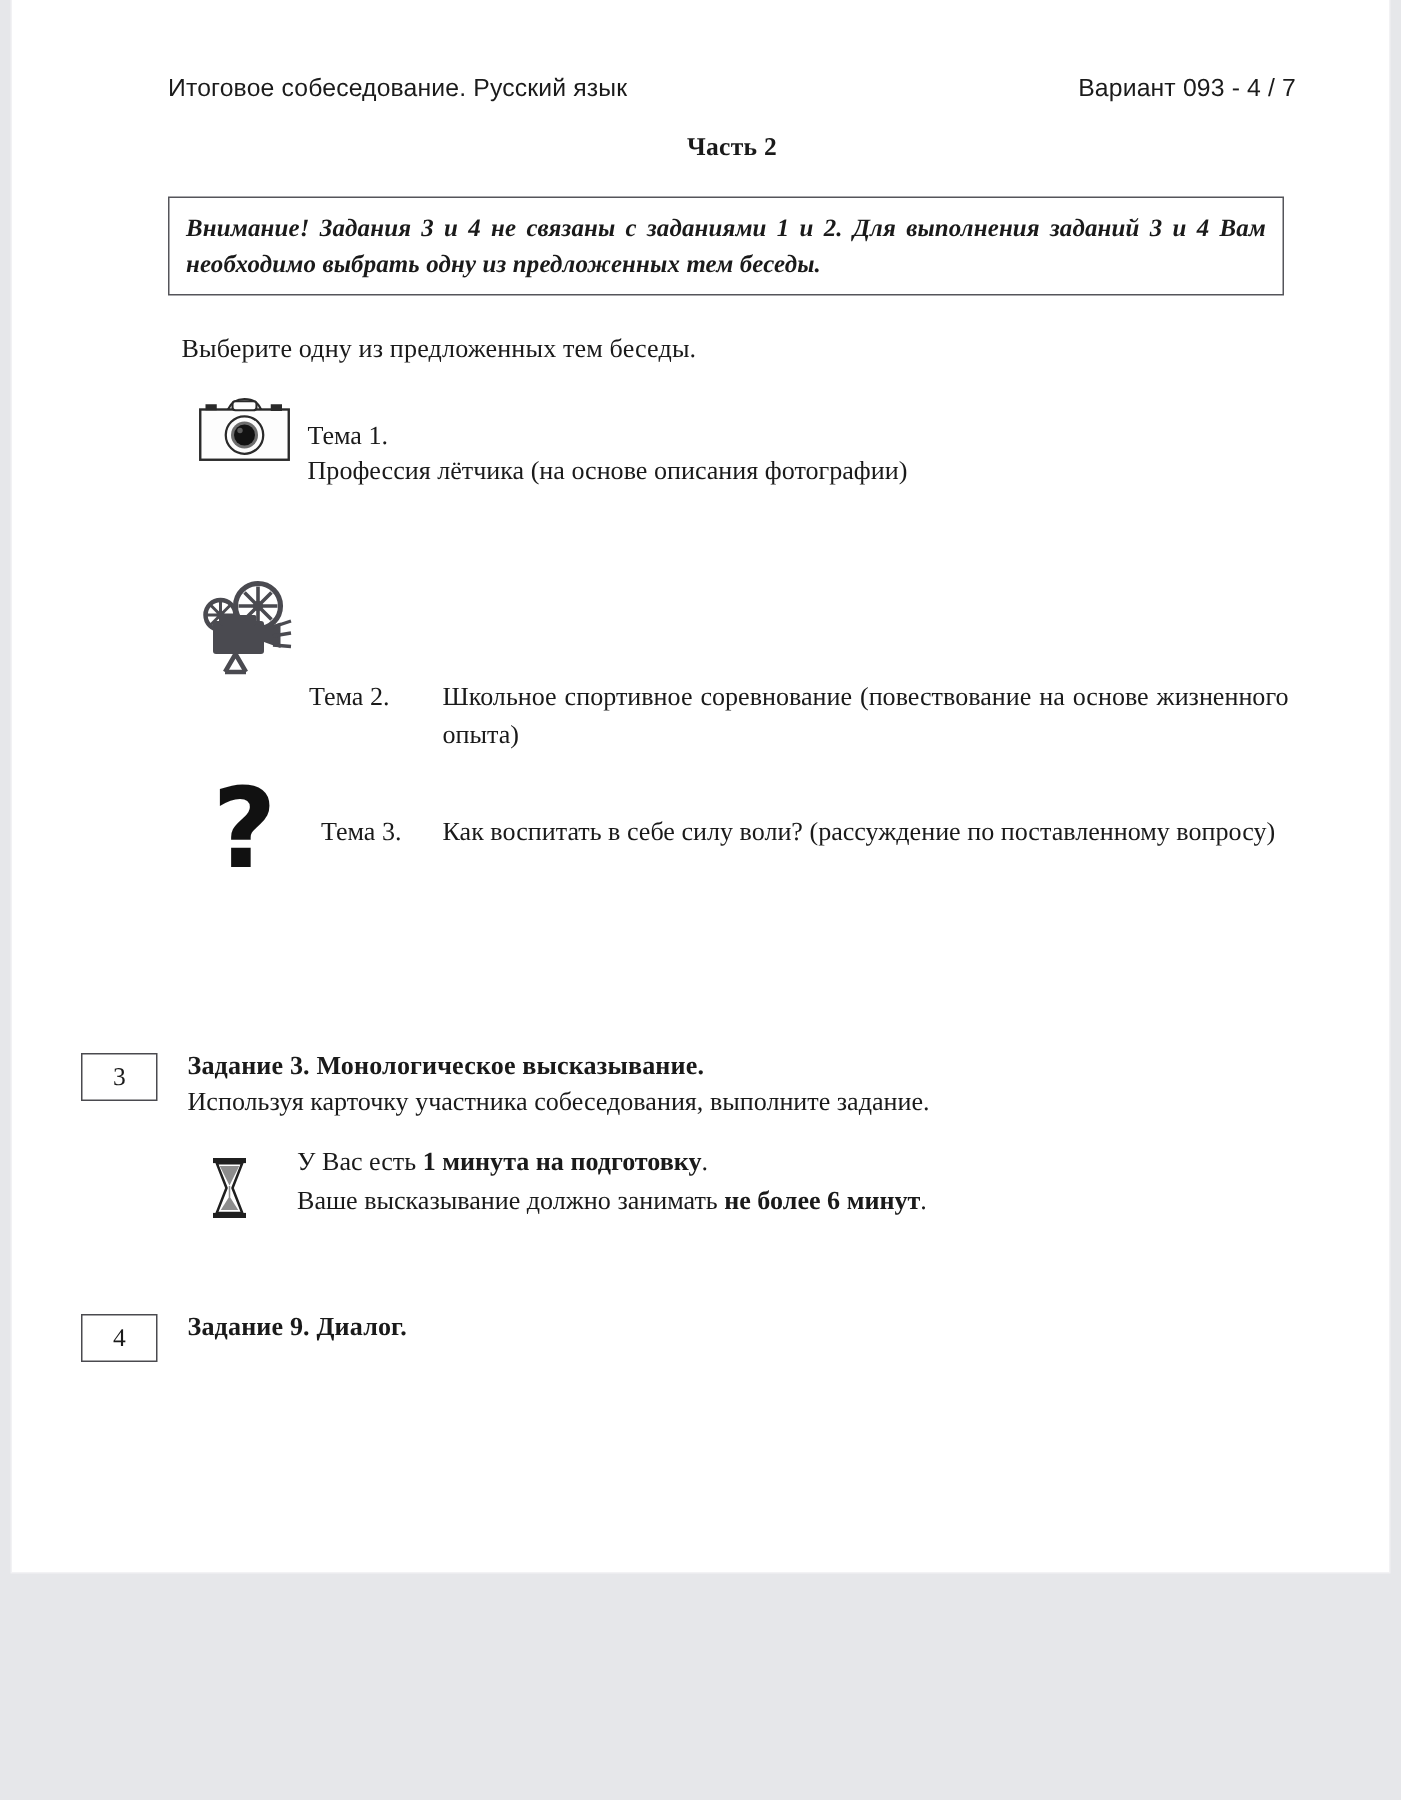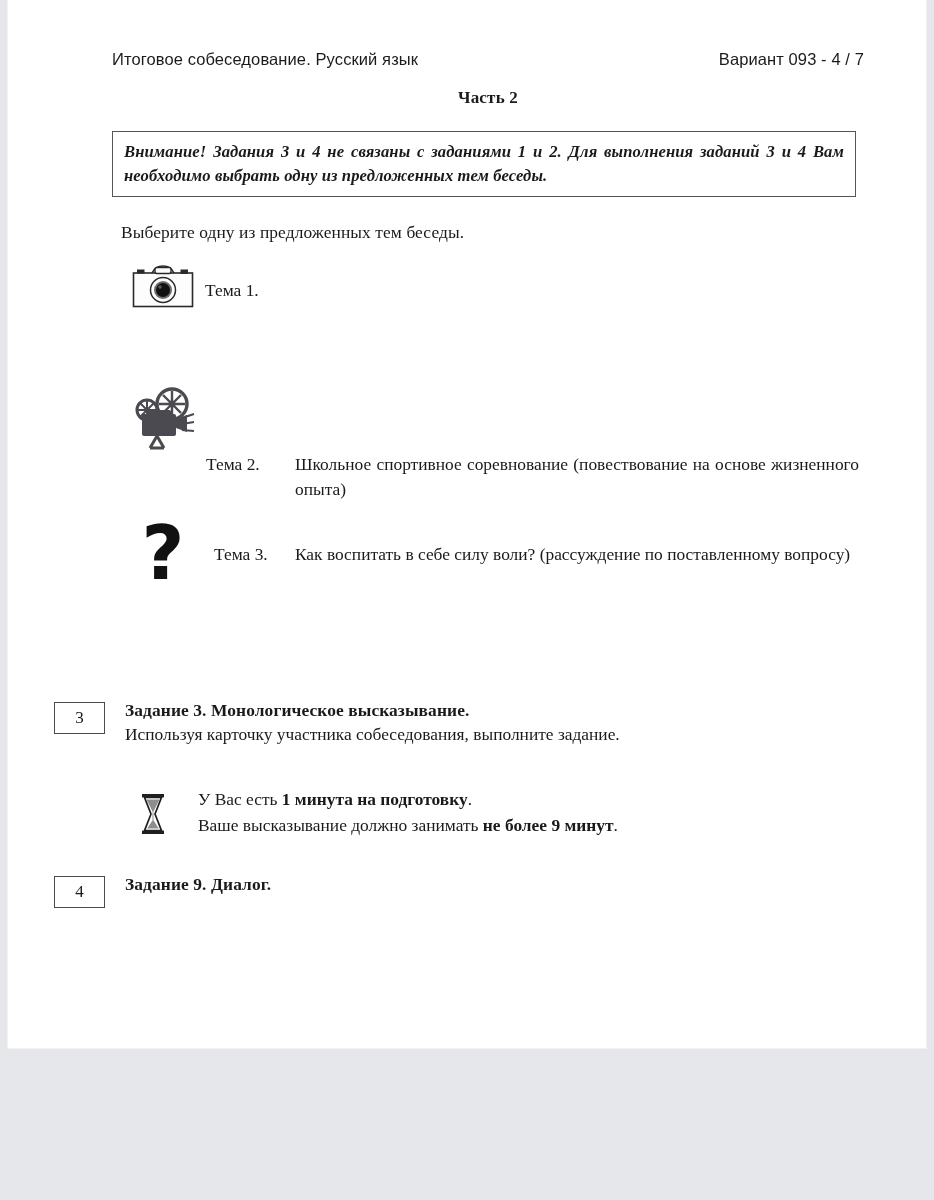--- a/index.html
+++ b/index.html
@@ -196,22 +196,22 @@
   .task-para {
     font-size: 17.4px;
     line-height: 1.44;
     margin: 0;
     text-align: justify;
     text-align-last: left;
   }
 
   .timing {
     display: flex;
-    align-items: center;
-    margin-top: 39px;
+    align-items: flex-end;
+    margin-top: 14px;
     margin-left: 15px;
   }
   .timing-icon {
     flex: 0 0 auto;
     width: 58px;
     padding-top: 4px;
   }
   .timing-lines {
     flex: 1 1 auto;
   }
@@ -254,20 +254,21 @@
             <rect x="5" y="7.5" width="7.5" height="4" fill="#2a2a2a"></rect>
             <rect x="48.5" y="7.5" width="7.5" height="4.5" fill="#2a2a2a"></rect>
             <circle cx="31" cy="28" r="12.5" fill="none" stroke="#2a2a2a" stroke-width="1.5"></circle>
             <circle cx="31" cy="28" r="9" fill="#6d6d6d"></circle>
             <circle cx="31" cy="28" r="7" fill="#121212"></circle>
             <circle cx="28" cy="25" r="1.8" fill="#5a5a5a"></circle>
           </svg>
         </div>
         <div class="theme-body">
           <span class="theme-label">Тема 1.</span>
+          <p class="theme-text">Профессия лётчика (на основе описания фотографии)</p>
         </div>
       </div>
 
       <div class="theme-row theme-2">
         <div class="theme-icon">
           <svg class="icon-projector" viewBox="0 0 66 64" aria-hidden="true">
             <g fill="#4a4a50">
               <circle cx="42" cy="18" r="15" fill="none" stroke="#4a4a50" stroke-width="3.4"></circle>
               <circle cx="42" cy="18" r="3.4"></circle>
               <path d="M42 5 L42 31 M29 18 L55 18 M33 9 L51 27 M51 9 L33 27" stroke="#4a4a50" stroke-width="2.4"></path>
@@ -312,21 +313,21 @@
               <rect x="2" y="1" width="22" height="3.4" fill="#1f1f1f"></rect>
               <rect x="2" y="37.6" width="22" height="3.4" fill="#1f1f1f"></rect>
               <path d="M4.5 4.4 L21.5 4.4 L15 21 L21.5 37.6 L4.5 37.6 L11 21 Z" fill="#ffffff" stroke="#1f1f1f" stroke-width="1.7" stroke-linejoin="round"></path>
               <path d="M6.5 6.4 L19.5 6.4 L13 19.4 Z" fill="#8d8d8d"></path>
               <path d="M7.2 35.6 L18.8 35.6 L13 26.5 Z" fill="#8d8d8d"></path>
               <line x1="13" y1="19.6" x2="13" y2="27" stroke="#8d8d8d" stroke-width="1"></line>
             </svg>
           </div>
           <div class="timing-lines">
             <p><span>У Вас есть </span><strong>1 минута на подготовку</strong><span>.</span></p>
-            <p><span>Ваше высказывание должно занимать </span><strong>не более 9 минут</strong><span>.</span></p>
+            <p><span>Ваше высказывание должно занимать </span><strong>не более 6 минут</strong><span>.</span></p>
           </div>
         </div>
       </div>
     </div>
 
     <div class="task" id="task4">
       <div class="task-num">4</div>
       <div class="task-body">
         <p class="task-title">Задание 9. Диалог.</p>
       </div>

